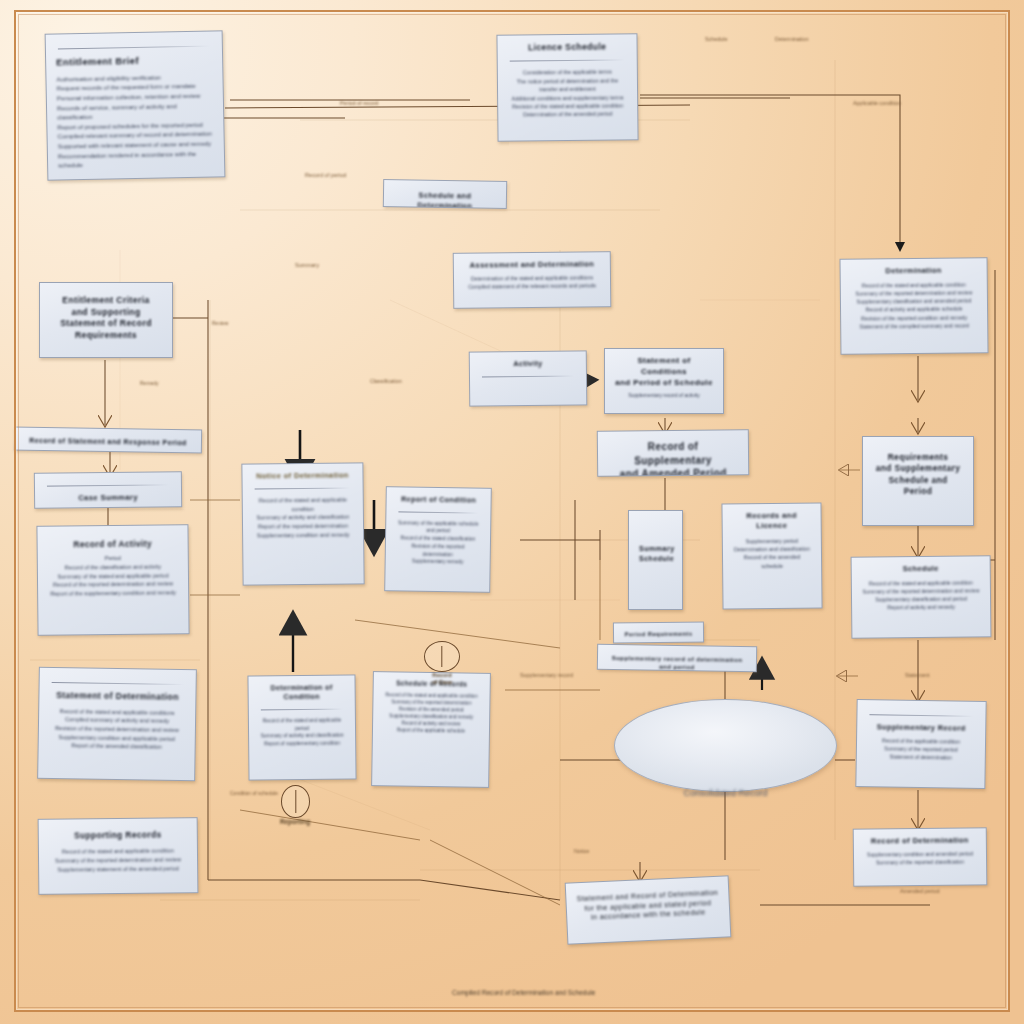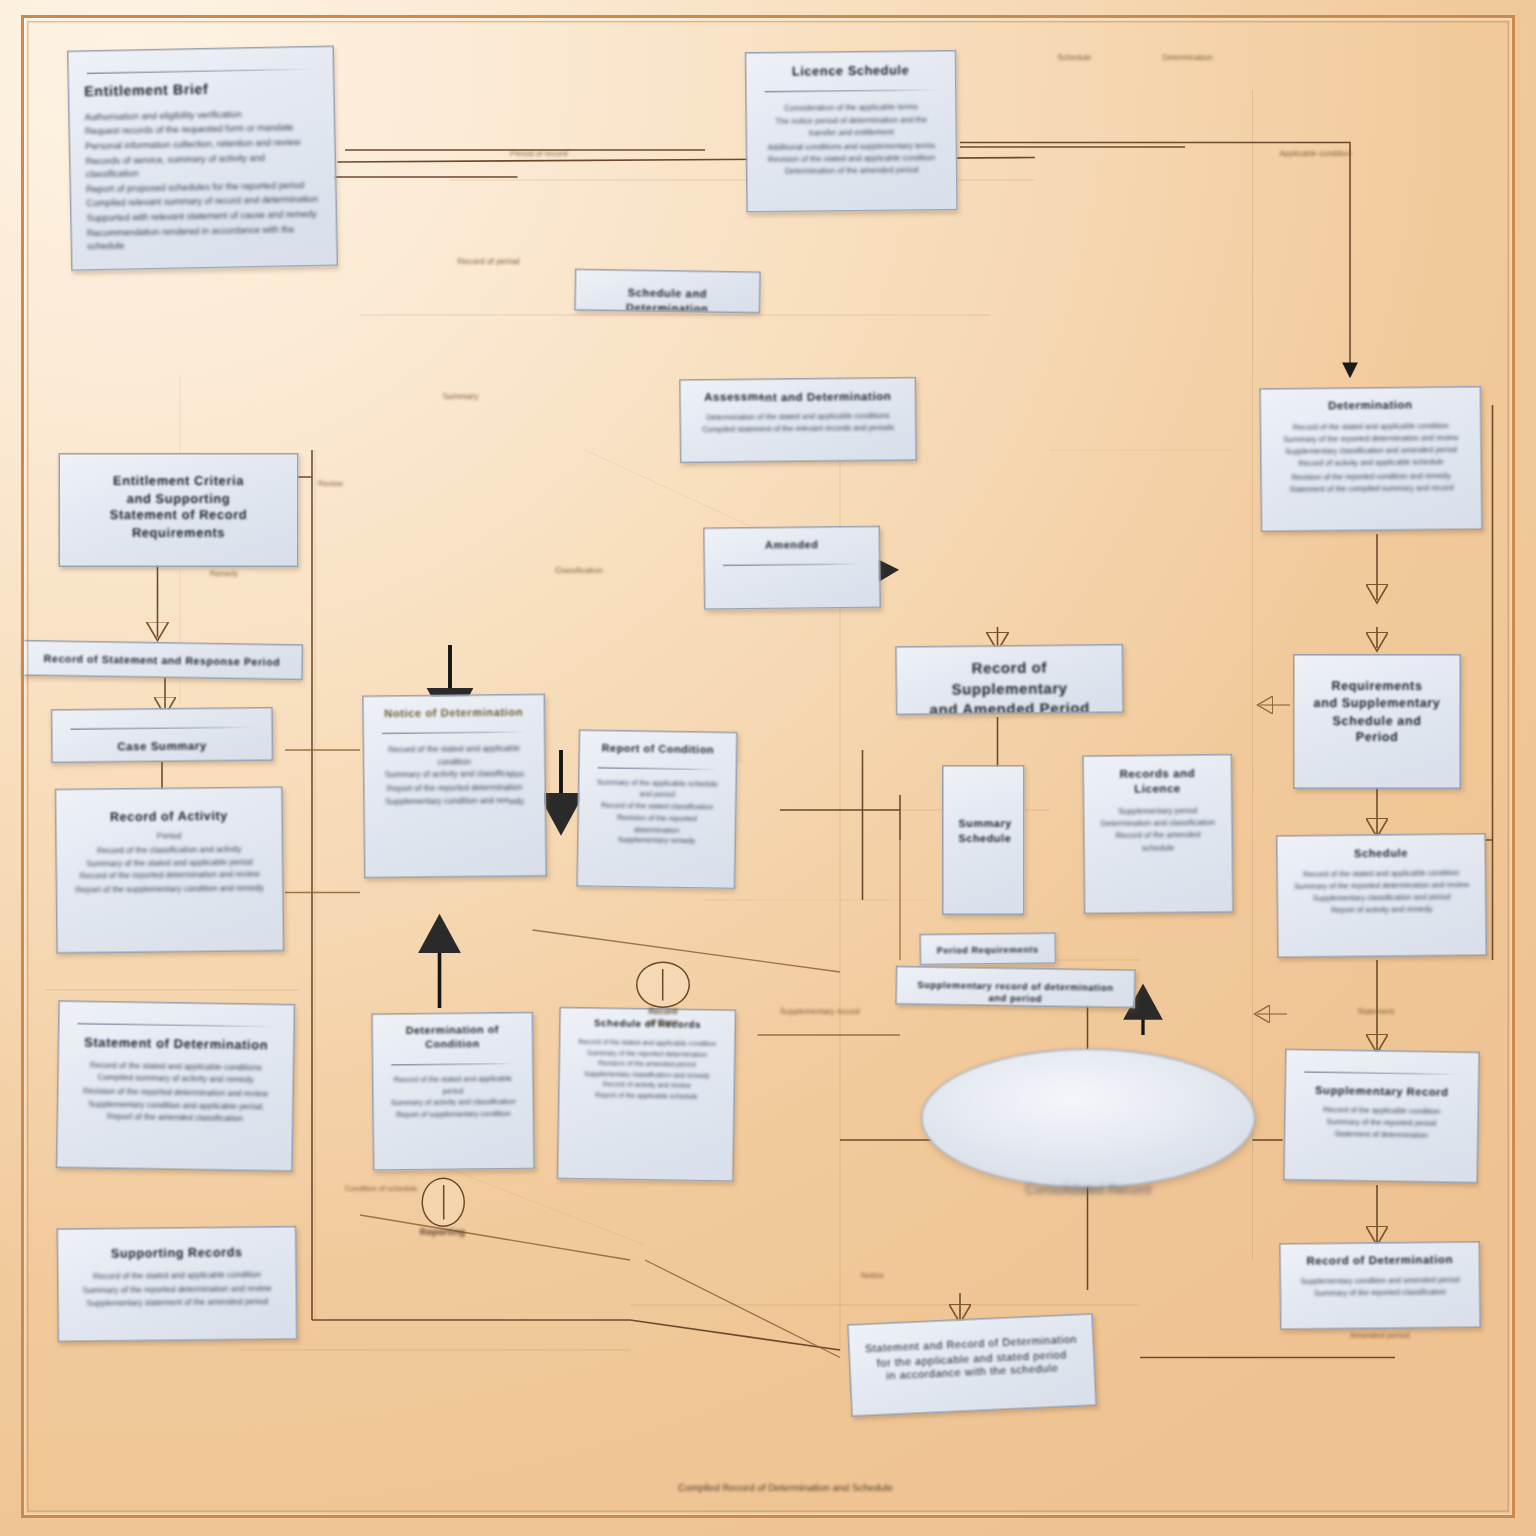--- a/index.html
+++ b/index.html
@@ -235,21 +235,21 @@
   <div class="node flat skew2" style="left:383px;top:180px;width:124px;height:28px;">
     <span class="ttl" style="font-size:7.4px;margin-top:5px;">Schedule and Determination</span>
   </div>
 
   <div class="node skew3" style="left:453px;top:252px;width:158px;height:56px;">
     <span class="ttl" style="font-size:7.6px;">Assessment and Determination</span>
     <span class="txt" style="font-size:5.2px;margin-top:4px;">Determination of the stated and applicable conditions
 Compiled statement of the relevant records and periods</span>
   </div>
 
-  <div class="node" style="left:39px;top:282px;width:160px;height:76px;margin-top:20px;">
+  <div class="node" style="left:39px;top:282px;width:134px;height:76px;">
     <span class="ttl" style="font-size:8.6px;margin-top:5px;">Entitlement Criteria
 and Supporting
 Statement of Record
 Requirements</span>
   </div>
 
   <div class="node flat skew2" style="left:14px;top:428px;width:188px;height:24px;">
     <span class="ttl" style="font-size:7px;margin-top:3px;">Record of Statement and Response Period</span>
   </div>
 
@@ -317,25 +317,30 @@
     <span class="ttl" style="font-size:6.4px;">Schedule of Records</span>
     <span class="txt" style="font-size:4.6px;margin-top:3px;">Record of the stated and applicable condition
 Summary of the reported determination
 Revision of the amended period
 Supplementary classification and remedy
 Record of activity and review
 Report of the applicable schedule</span>
   </div>
 
   <div class="node skew3" style="left:469px;top:351px;width:118px;height:55px;">
-    <span class="ttl" style="font-size:7.2px;">Amended</span>
+    <span class="ttl" style="font-size:7.2px;">Activity</span>
     <span class="ln"></span>
     <span class="txt" style="font-size:4.8px;"></span>
   </div>
 
+  <div class="node" style="left:604px;top:348px;width:120px;height:66px;">
+    <span class="ttl" style="font-size:8px;">Statement of Conditions
+and Period of Schedule</span>
+    <span class="txt" style="font-size:5px;margin-top:4px;">Supplementary record of activity</span>
+  </div>
 
   <div class="node flat skew3" style="left:597px;top:430px;width:152px;height:46px;">
     <span class="ttl" style="font-size:10px;margin-top:4px;">Record of Supplementary
 and Amended Period</span>
   </div>
 
   <div class="node" style="left:628px;top:510px;width:55px;height:100px;">
     <span class="ttl" style="font-size:7.2px;margin-top:26px;">Summary
 Schedule</span>
   </div>

